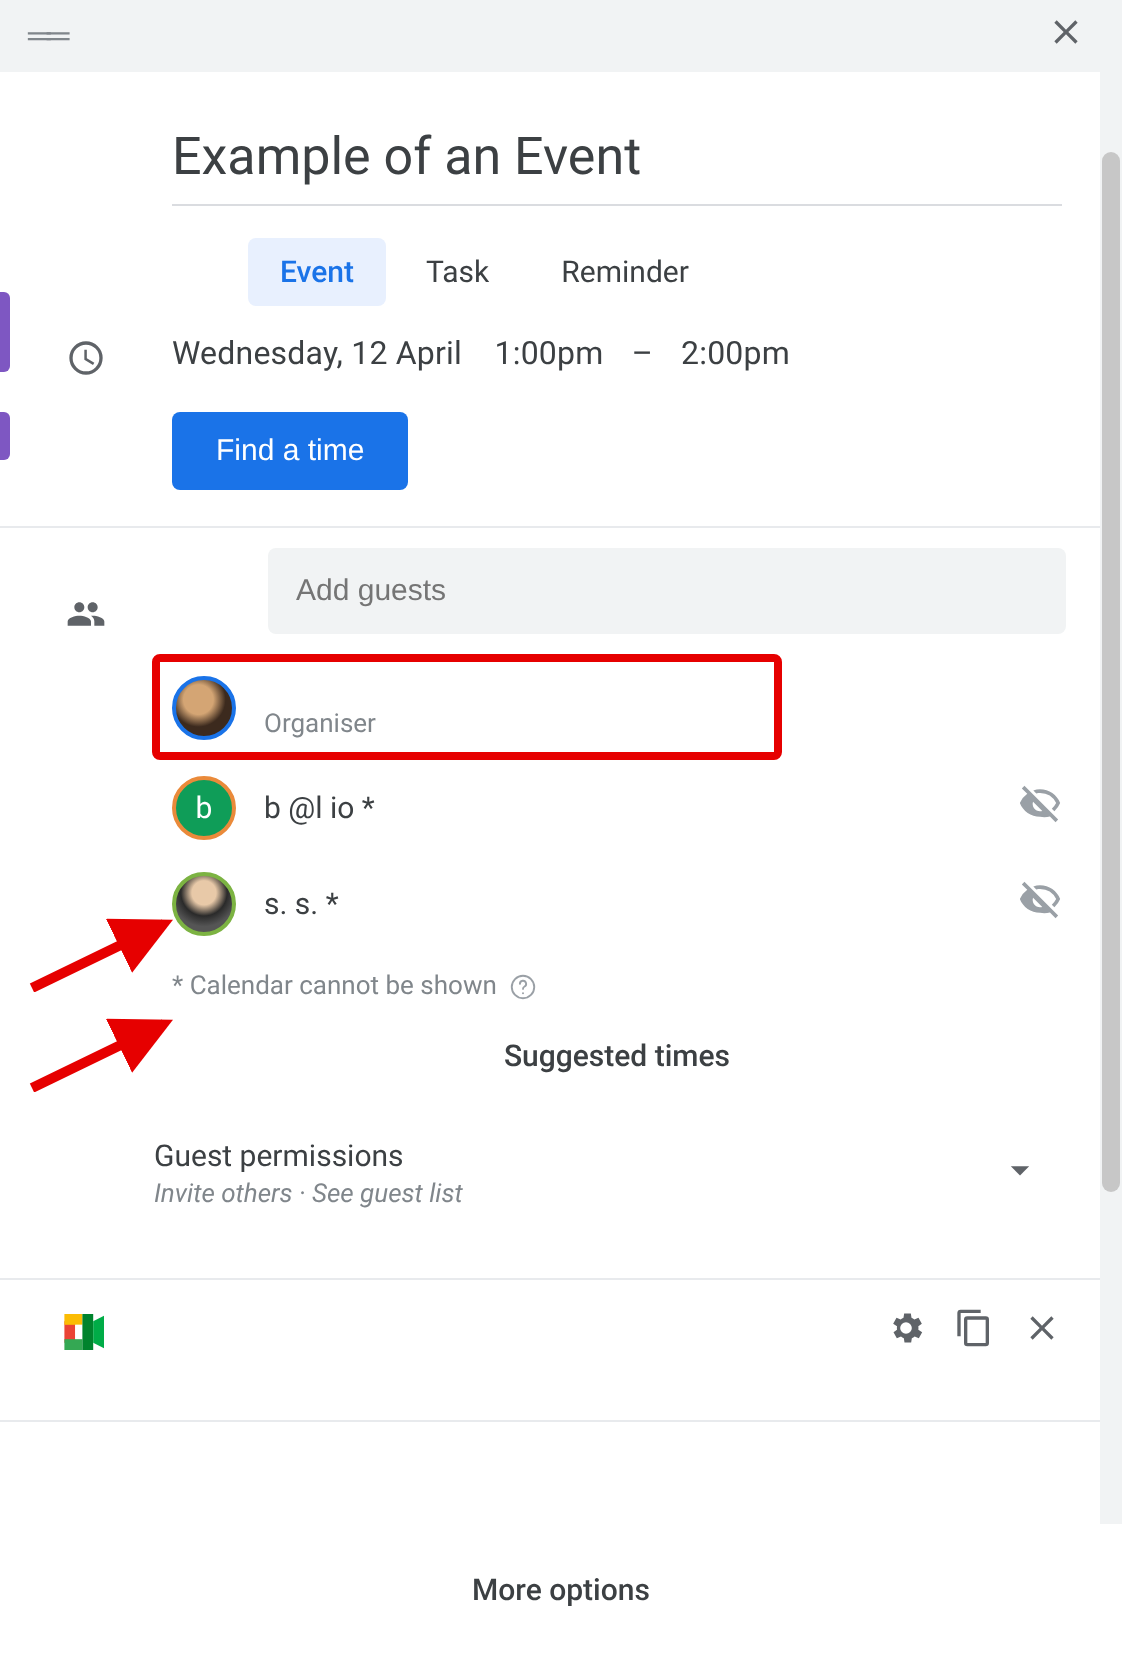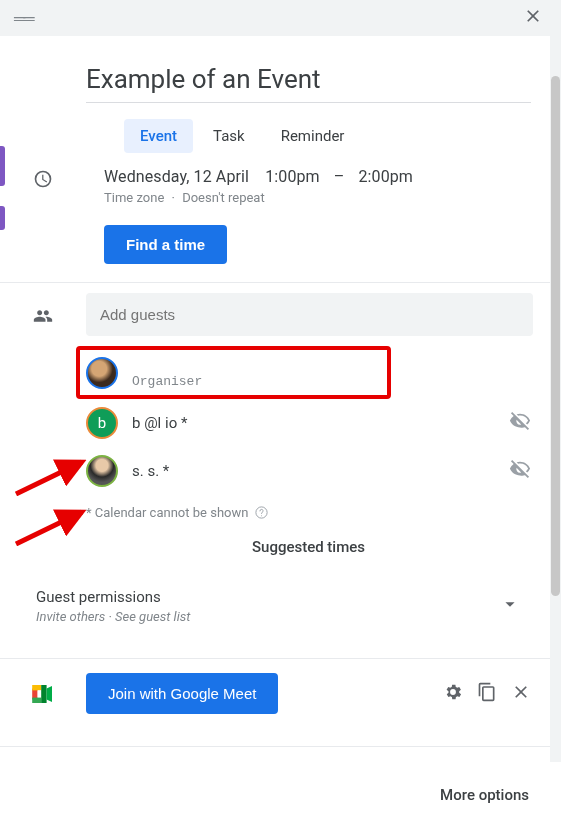--- a/index.html
+++ b/index.html
@@ -58,21 +58,20 @@
     }
     .tab.active {
       background: #e8f0fe;
       color: #1a73e8;
       font-weight: 500;
     }
     .row {
       display: flex;
       align-items: flex-start;
       padding: 14px 30px 0 0;
-      gap: 18px;
     }
     .row-icon {
       width: 86px;
       display: flex;
       justify-content: center;
       padding-top: 2px;
       flex-shrink: 0;
     }
     .row-icon svg { width: 20px; height: 20px; fill: #5f6368; }
     .row-body { flex: 1; }
@@ -87,34 +86,35 @@
       color: #80868b;
       margin-top: 4px;
     }
     .sub-line .dot { margin: 0 4px; }
     .find-time {
       background: #1a73e8;
       color: #fff;
       border: none;
       padding: 11px 22px;
       font-size: 15px;
-      font-weight: 700;
+      font-weight: 400;
       border-radius: 4px;
       cursor: pointer;
       margin-top: 20px;
     }
     .divider {
       height: 1px;
       background: #e8eaed;
       margin-top: 18px;
     }
     .guests-input-wrap {
       display: flex;
-      align-items: center;
+      align-items: flex-end;
       padding: 10px 28px 10px 0;
+      gap: 48px;
     }
     .guests-input {
       flex: 1;
       background: #f1f3f4;
       border: none;
       padding: 13px 14px;
       font-size: 15px;
       color: #5f6368;
       border-radius: 4px;
     }
@@ -160,21 +160,20 @@
       border: 2px solid #7cb342;
     }
     .guest-info .name {
       font-size: 15px;
       color: #3c4043;
     }
     .guest-info .role {
       font-size: 13px;
       color: #80868b;
       margin-top: 18px;
-      font-family: Liberation Mono, monospace;
     }
     .visibility-icon {
       margin-left: auto;
       color: #9aa0a6;
     }
     .visibility-icon svg { width: 22px; height: 22px; fill: #9aa0a6; }
     .footnote {
       font-size: 13px;
       color: #80868b;
       margin: 10px 0 0 0;
@@ -184,21 +183,21 @@
     }
     .footnote svg { width: 15px; height: 15px; fill: none; stroke: #9aa0a6; stroke-width: 1.5; }
     .suggested {
       text-align: center;
       font-size: 15px;
       font-weight: 500;
       color: #3c4043;
       margin: 18px 0 14px 0;
     }
     .permissions {
-      padding: 10px 30px 16px 36px;
+      padding: 10px 30px 16px 77px;
       display: flex;
       align-items: center;
       justify-content: space-between;
     }
     .permissions-text .title {
       font-size: 15px;
       color: #3c4043;
     }
     .permissions-text .sub {
       font-size: 13px;
@@ -249,20 +248,21 @@
       position: absolute;
       bottom: 0;
       left: 0;
       right: 0;
       display: flex;
       justify-content: flex-end;
       align-items: center;
       gap: 16px;
       padding: 14px 24px 18px;
       background: #fff;
+      flex-direction: column;
     }
     .more-options {
       font-size: 15px;
       color: #3c4043;
       font-weight: 500;
       cursor: pointer;
       padding: 10px 8px;
     }
     .save-btn {
       background: #1a73e8;
@@ -341,25 +341,20 @@
       <svg viewBox="0 0 24 24">
           <path d="M12 2a10 10 0 1 0 0 20 10 10 0 0 0 0-20zm0 18a8 8 0 1 1 0-16 8 8 0 0 1 0 16zm.5-13H11v6l5.2 3.2.8-1.3-4.5-2.7V7z"></path>
         </svg>
     </div>
     <div class="row-body">
       <div class="datetime">
         <span>Wednesday, 12 April</span>&nbsp;&nbsp;&nbsp;
         <span>1:00pm</span>
         <span class="sep">–</span>
         <span>2:00pm</span>
-      </div>
-      <div class="sub-line">
-        <span>Time zone</span>
-        <span class="dot">·</span>
-        <span>Doesn't repeat</span>
       </div>
       <button class="find-time">Find a time</button>
     </div>
   </div>
 
   <div class="divider"></div>
 
   <div class="guests-input-wrap">
     <div class="row-icon">
       <svg viewBox="0 0 24 24">
@@ -435,21 +430,20 @@
     <div class="meet-icon">
       <svg class="meet-logo" viewBox="0 0 24 20">
         <rect x="0" y="4" width="6" height="12" fill="#ea4335"></rect>
         <rect x="0" y="0" width="10" height="6" fill="#fbbc04"></rect>
         <rect x="6" y="6" width="10" height="8" fill="#fff"></rect>
         <rect x="0" y="14" width="10" height="6" fill="#34a853"></rect>
         <rect x="10" y="0" width="6" height="20" fill="#00832d"></rect>
         <path d="M16 4 l6 -3 v18 l-6 -3 z" fill="#00ac47"></path>
       </svg>
     </div>
-    <button class="join-meet">Join with Google Meet</button>
     <div class="meet-actions">
       <span>
         <svg viewBox="0 0 24 24">
             <path d="M19.4 13a7.5 7.5 0 0 0 0-2l2.1-1.6-2-3.5-2.5 1a7.4 7.4 0 0 0-1.7-1l-.4-2.6h-4l-.4 2.6a7.4 7.4 0 0 0-1.7 1l-2.5-1-2 3.5L6.6 11a7.5 7.5 0 0 0 0 2l-2.1 1.6 2 3.5 2.5-1c.5.4 1.1.8 1.7 1l.4 2.6h4l.4-2.6c.6-.2 1.2-.6 1.7-1l2.5 1 2-3.5L19.4 13zM12 15.5A3.5 3.5 0 1 1 12 8.5a3.5 3.5 0 0 1 0 7z"></path>
           </svg>
       </span>
       <span>
         <svg viewBox="0 0 24 24">
             <path d="M16 1H4a2 2 0 0 0-2 2v14h2V3h12V1zm3 4H8a2 2 0 0 0-2 2v14a2 2 0 0 0 2 2h11a2 2 0 0 0 2-2V7a2 2 0 0 0-2-2zm0 16H8V7h11v14z"></path>
           </svg>

